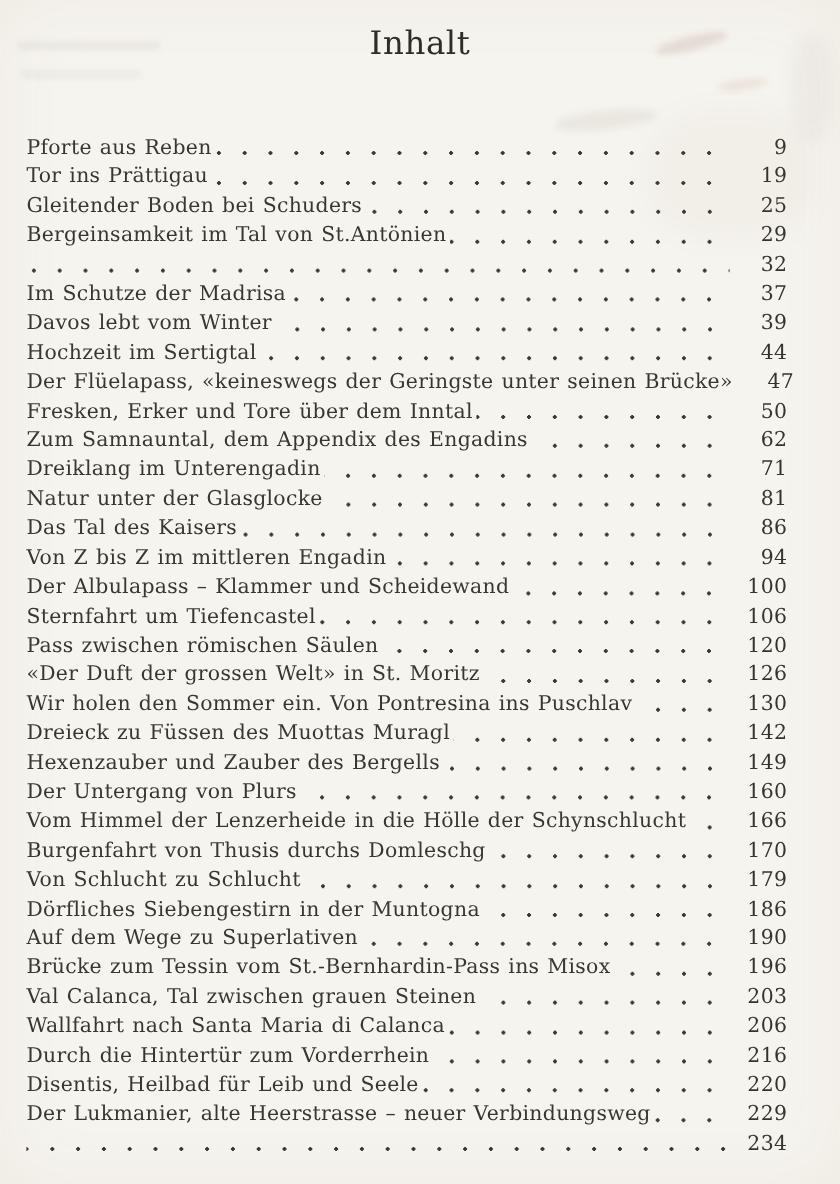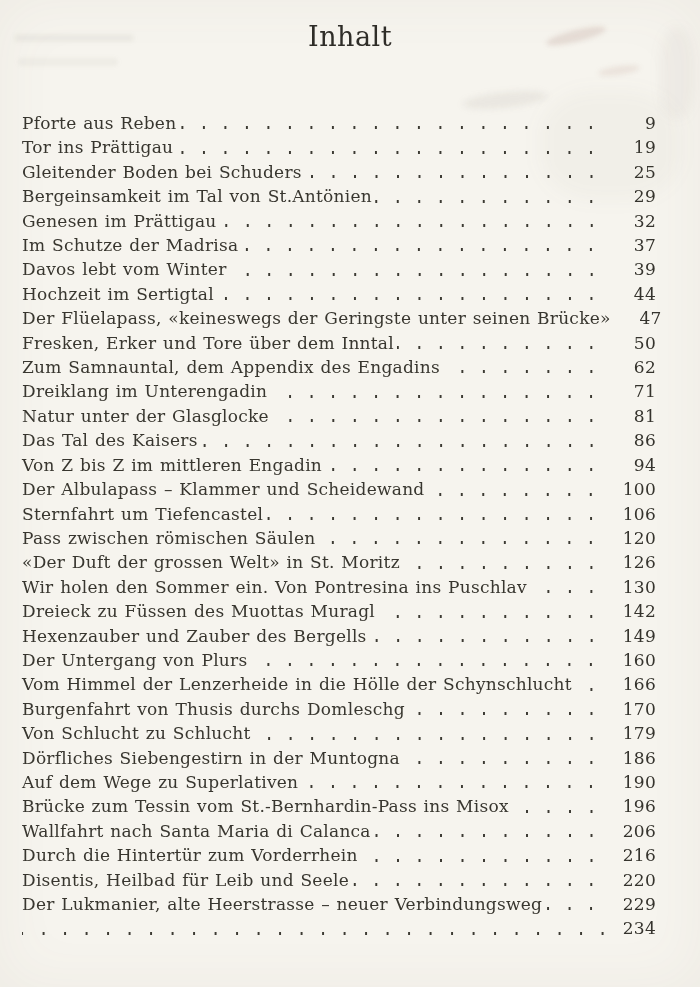--- a/index.html
+++ b/index.html
@@ -102,21 +102,20 @@
       <span class="t">Gleitender Boden bei Schuders</span>
       <span class="leader" style="background-position-x: -3.75px;"></span>
       <span class="num">25</span>
     </div>
       <div class="row">
       <span class="t">Bergeinsamkeit im Tal von St.Antönien</span>
       <span class="leader" style="background-position-x: -9.5px;"></span>
       <span class="num">29</span>
     </div>
       <div class="row">
-      <span class="t">Genesen im Prättigau</span>
       <span class="leader" style="background-position-x: -4.51562px;"></span>
       <span class="num">32</span>
     </div>
       <div class="row">
       <span class="t">Im Schutze der Madrisa</span>
       <span class="leader" style="background-position-x: -4.89062px;"></span>
       <span class="num">37</span>
     </div>
       <div class="row">
       <span class="t">Davos lebt vom Winter</span>
@@ -227,20 +226,25 @@
       <span class="t">Auf dem Wege zu Superlativen</span>
       <span class="leader" style="background-position-x: -0.3125px;"></span>
       <span class="num">190</span>
     </div>
       <div class="row">
       <span class="t">Brücke zum Tessin vom St.-Bernhardin-Pass ins Misox</span>
       <span class="leader" style="background-position-x: -17.2656px;"></span>
       <span class="num">196</span>
     </div>
       <div class="row">
+      <span class="t">Val Calanca, Tal zwischen grauen Steinen</span>
+      <span class="leader" style="background-position-x: -12.8125px;"></span>
+      <span class="num">203</span>
+    </div>
+      <div class="row">
       <span class="t">Wallfahrt nach Santa Maria di Calanca</span>
       <span class="leader" style="background-position-x: -8.25px;"></span>
       <span class="num">206</span>
     </div>
       <div class="row">
       <span class="t">Durch die Hintertür zum Vorderrhein</span>
       <span class="leader" style="background-position-x: -16.75px;"></span>
       <span class="num">216</span>
     </div>
       <div class="row">

